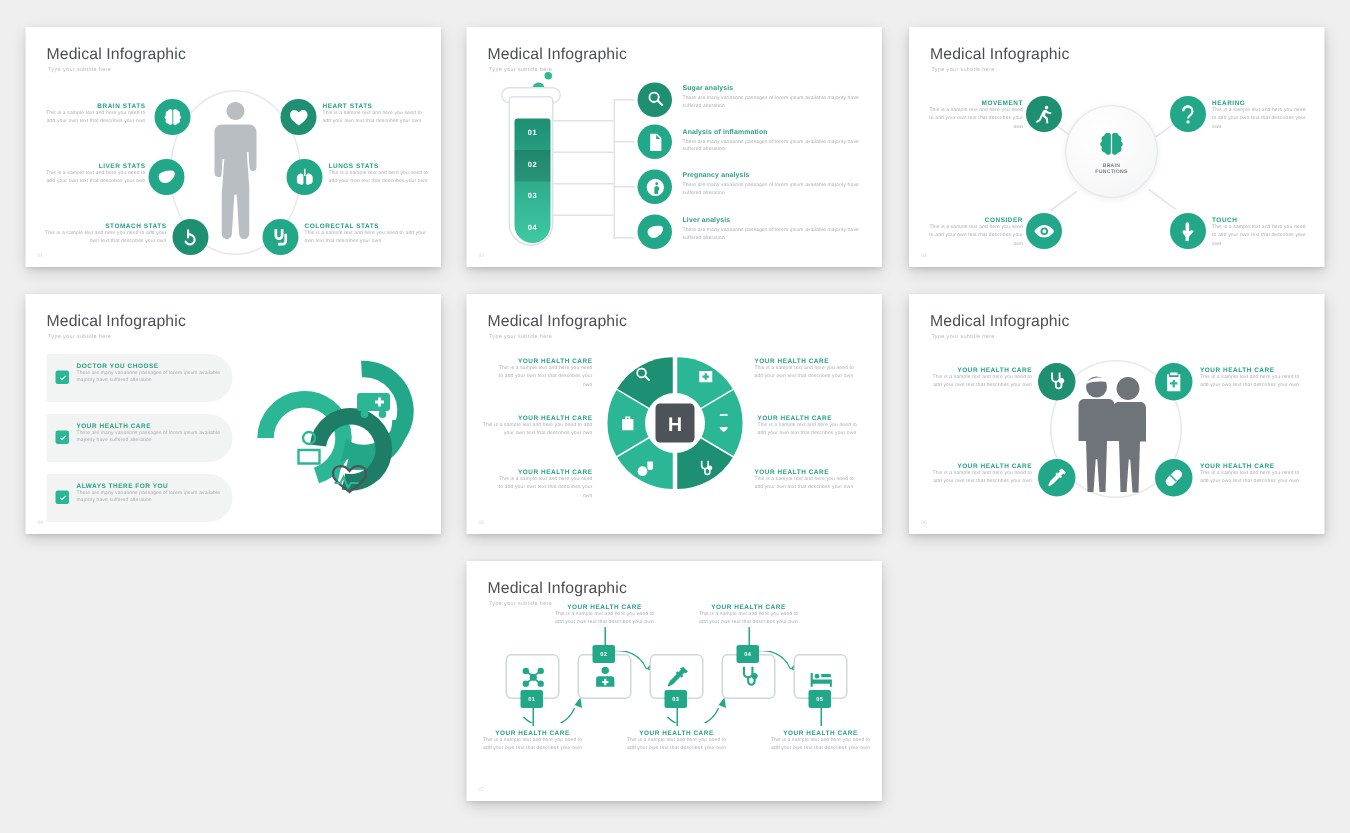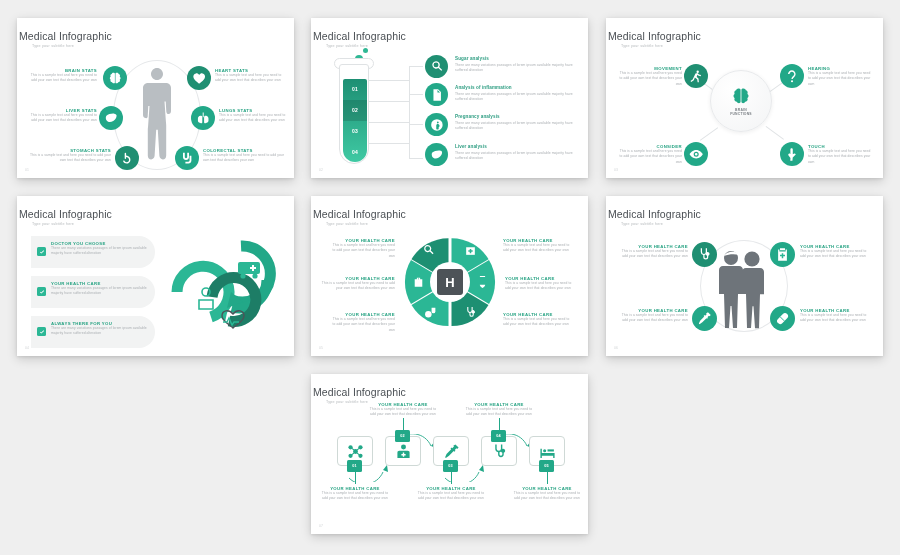--- a/index.html
+++ b/index.html
@@ -19,21 +19,21 @@
   }
   
   .r1 { top: 18px;  width: 277px; height: 160px; }
   .r2 { top: 196px; width: 277px; height: 160px; }
   .r3 { top: 374px; width: 277px; height: 160px; }
   .c1 { left: 17px; }
   .c2 { left: 311px; }
   .c3 { left: 606px; }
 
   .s-title {
-    position: absolute; left: 2px; top: 12px;
+    position: absolute; left: 14px; top: 12px;
     font-size: 10.5px; color: #4a4f54; letter-spacing: 0.1px;
     font-weight: 400;
   }
   .s-sub {
     position: absolute; left: 15px; top: 26px;
     font-size: 3.6px; color: #b4b8bb; letter-spacing: 0.25px;
   }
   .s-num {
     position: absolute; left: 8px; bottom: 6px;
     font-size: 3.4px; color: #d2d5d7;

